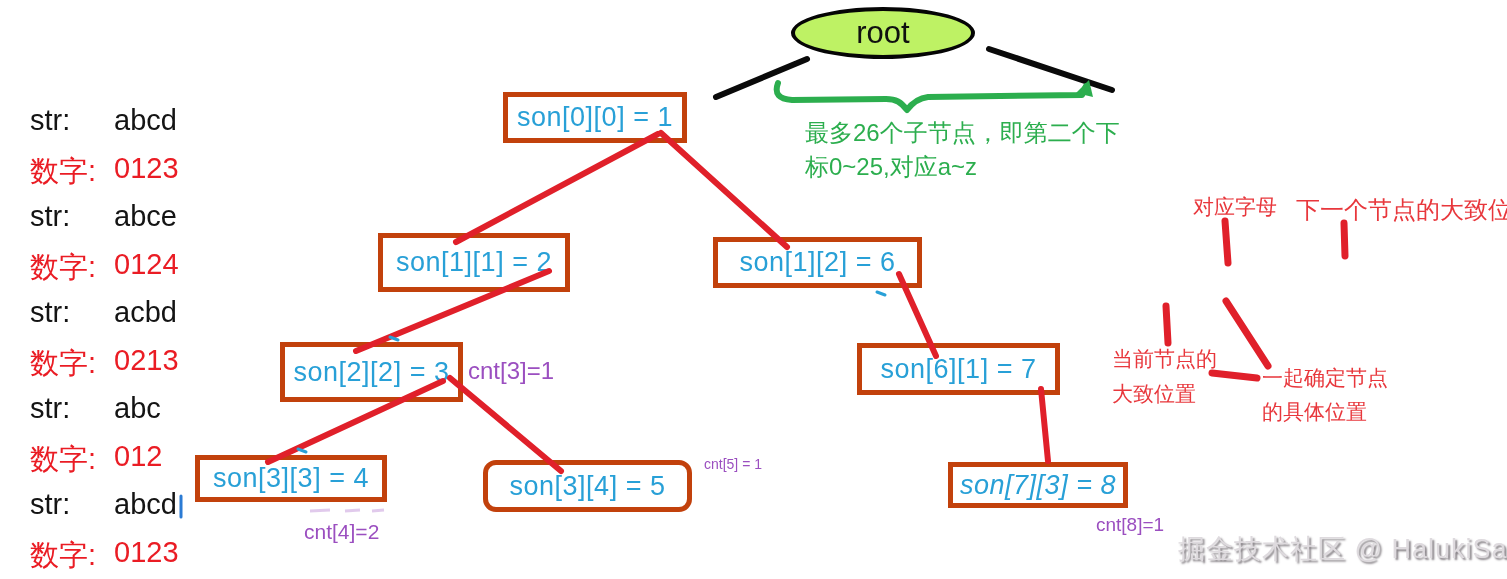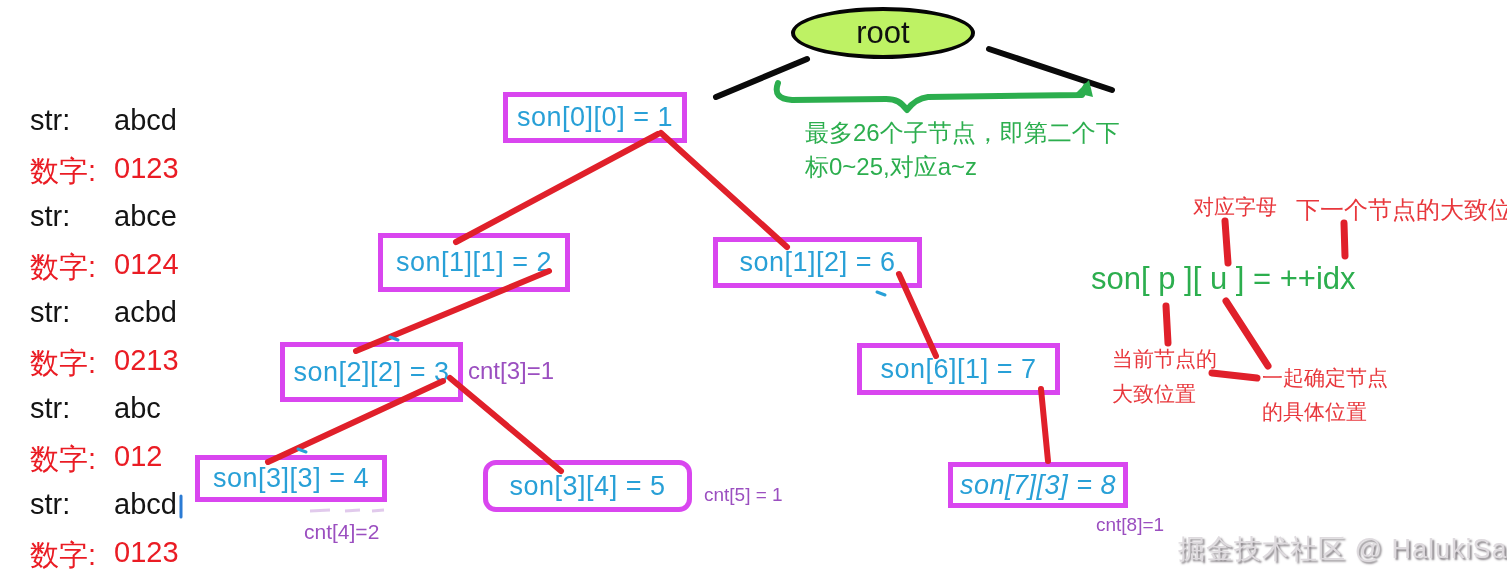--- a/index.html
+++ b/index.html
@@ -19,21 +19,21 @@
   .row-num{color:#ea1c24; font-size:29px;}
   
   .root{
     position:absolute; left:791px; top:7px; width:184px; height:52px;
     border:4px solid #050505; border-radius:50%;
     display:flex; align-items:center; justify-content:center;
     font-size:31px; color:#101010; background:#bef264; box-sizing:border-box;
   }
   
   .node{
-    position:absolute; box-sizing:border-box; border:5px solid #d946ef; background:#fff;
+    position:absolute; box-sizing:border-box; border:5px solid #c2410c; background:#fff;
     color:var(--blue); display:flex; align-items:center; justify-content:center;
     font-size:27px; white-space:nowrap; letter-spacing:.5px;
   }
   
   .cnt{position:absolute; color:var(--purple); font-size:24px; white-space:nowrap;}
   
   .green-note{position:absolute; left:805px; top:116px; color:var(--green); font-size:24px; line-height:34px; white-space:nowrap;}
   .formula{position:absolute; left:1091px; top:261px; color:var(--green); font-size:31px; white-space:nowrap;}
   
   .red-note{position:absolute; color:#e8373c; font-size:21px; white-space:nowrap;}
@@ -96,30 +96,29 @@
   <div class="node" style="left:503px; top:92px;  width:184px; height:51px;">son[0][0] = 1</div>
   <div class="node" style="left:378px; top:233px; width:192px; height:59px;">son[1][1] = 2</div>
   <div class="node" style="left:713px; top:237px; width:209px; height:51px;">son[1][2] = 6</div>
   <div class="node" style="left:280px; top:342px; width:183px; height:60px;">son[2][2] = 3</div>
   <div class="node" style="left:857px; top:343px; width:203px; height:52px;">son[6][1] = 7</div>
   <div class="node" style="left:195px; top:455px; width:192px; height:47px;">son[3][3] = 4</div>
   <div class="node" style="left:483px; top:460px; width:209px; height:52px;border-radius:13px;">son[3][4] = 5</div>
   <div class="node" style="left:948px; top:462px; width:180px; height:46px;font-style:italic;">son[7][3] = 8</div>
 
   <div class="cnt" style="left:468px;  top:357px;">cnt[3]=1</div>
-  <div class="cnt" style="left:704px;  top:484px; font-size:19px;text-align:center;">cnt[5] = 1</div>
+  <div class="cnt" style="left:704px;  top:456px; font-size:14px;text-align:center;">cnt[5] = 1</div>
   <div class="cnt" style="left:304px;  top:520px; font-size:21px;">cnt[4]=2</div>
   <div class="cnt" style="left:1096px; top:514px; font-size:19px;">cnt[8]=1</div>
 
   <div class="green-note">
     <div>最多26个子节点，即第二个下</div>
     <div>标0~25,对应a~z</div>
   </div>
 
-  <div class="formula">son[ p ][ u ] = ++idx</div>
 
   <div class="red-note" style="left:1193px; top:193px;">对应字母</div>
   <div class="red-note" style="left:1296px; top:194px; font-size:24px;">下一个节点的大致位置</div>
   <div class="red-note" style="left:1112px; top:345px;">当前节点的</div>
   <div class="red-note" style="left:1112px; top:380px;">大致位置</div>
   <div class="red-note" style="left:1262px; top:364px;">一起确定节点</div>
   <div class="red-note" style="left:1262px; top:398px;">的具体位置</div>
 
   <div class="watermark">掘金技术社区 @ HalukiSan</div>
 

